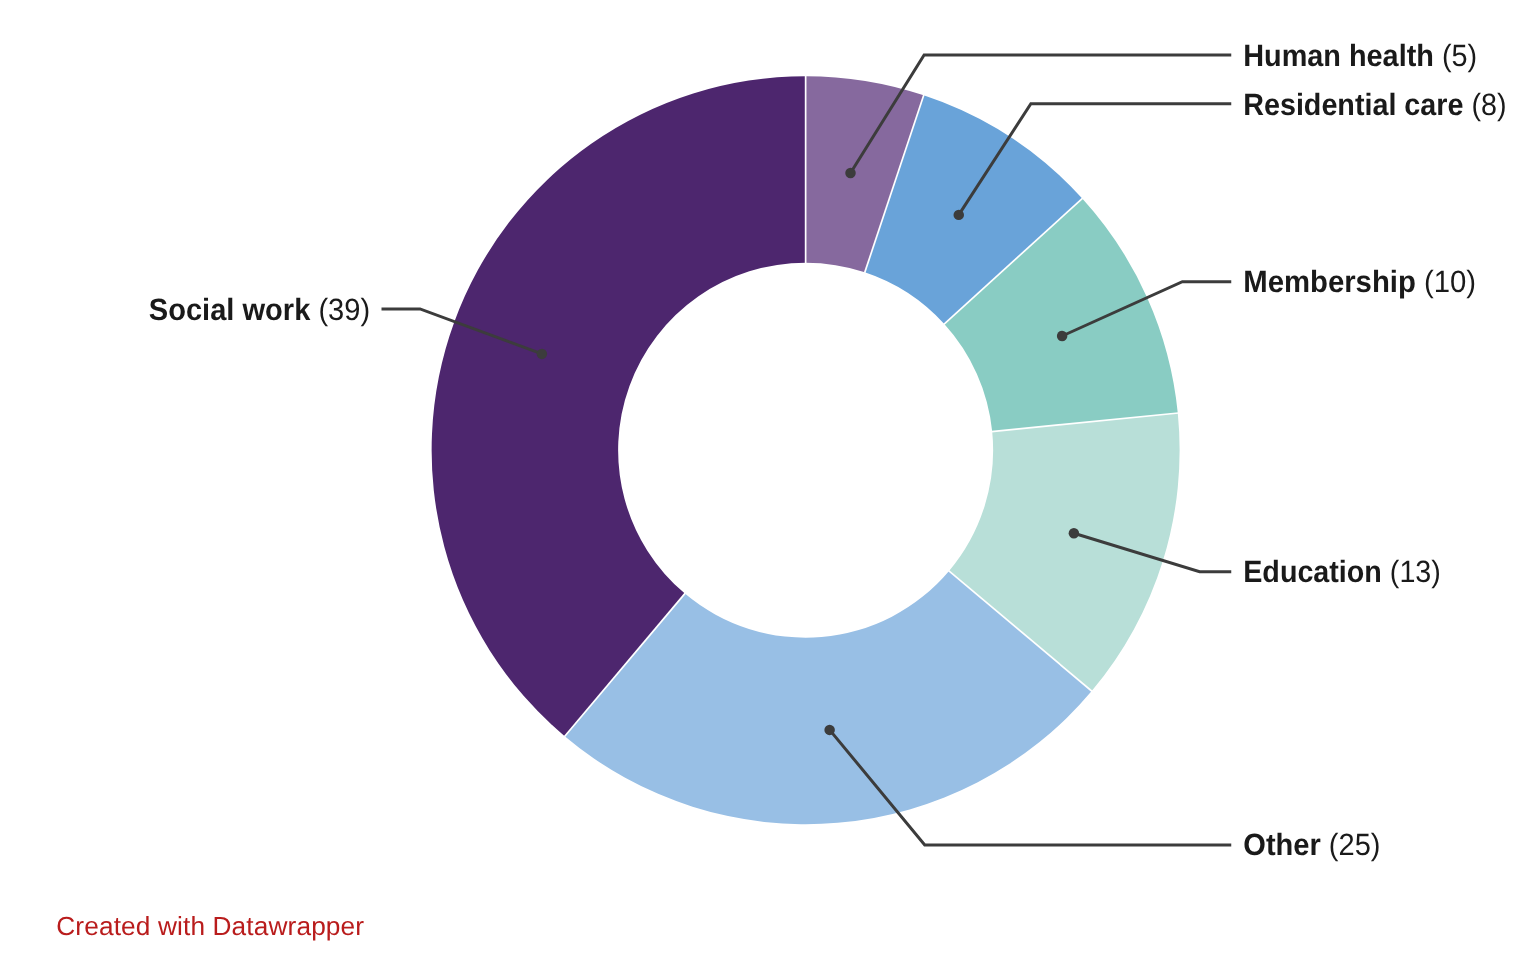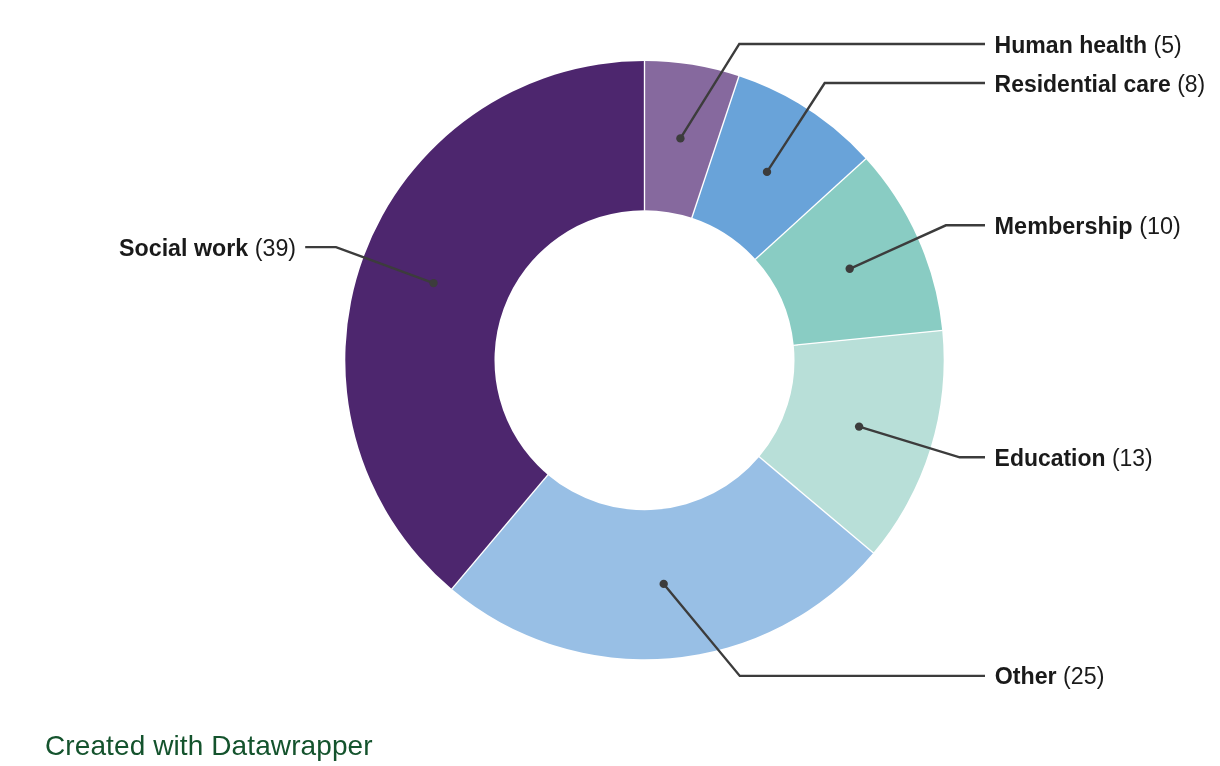--- a/index.html
+++ b/index.html
@@ -1,20 +1,20 @@
 <!DOCTYPE html>
 <html><head>
 <meta charset="utf-8">
 <style>
   html,body{margin:0;padding:0;}
   body{width:1220px;height:766px;background:#ffffff;overflow:hidden;
        font-family:"Liberation Sans",sans-serif;}
   #stage{position:relative;width:1220px;height:766px;margin-left:35px;}
   svg.chart{position:absolute;left:0;top:0;width:1220px;height:766px;display:block;will-change:transform;}
-  .credit{position:absolute;left:10px;top:730px;font-size:28px;color:#14532d;
+  .credit{position:absolute;left:10px;top:730px;font-size:21px;color:#b91c1c;
           font-family:"Liberation Sans",sans-serif;letter-spacing:0.1px;will-change:transform;}
   text.lbl{font-family:"Liberation Sans",sans-serif;font-size:24.6px;fill:#1a1a1a;}
   text.lbl tspan.nm{font-weight:bold;}
   text.lbl tspan.ct{font-weight:normal;}
 </style>
 </head>
 <body>
 
 <div id="stage">
   <svg class="chart" viewBox="0 0 1220 766">

